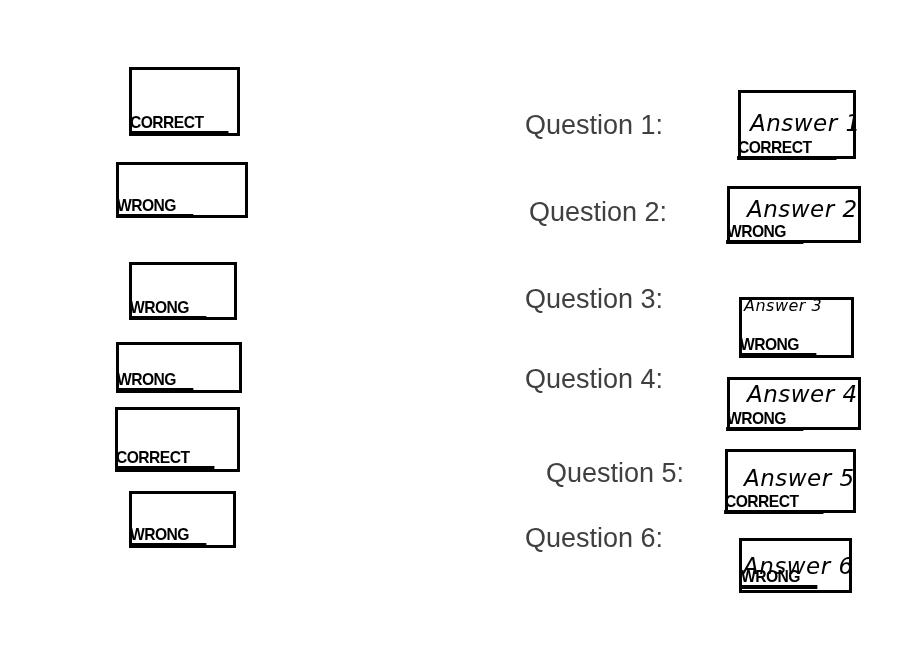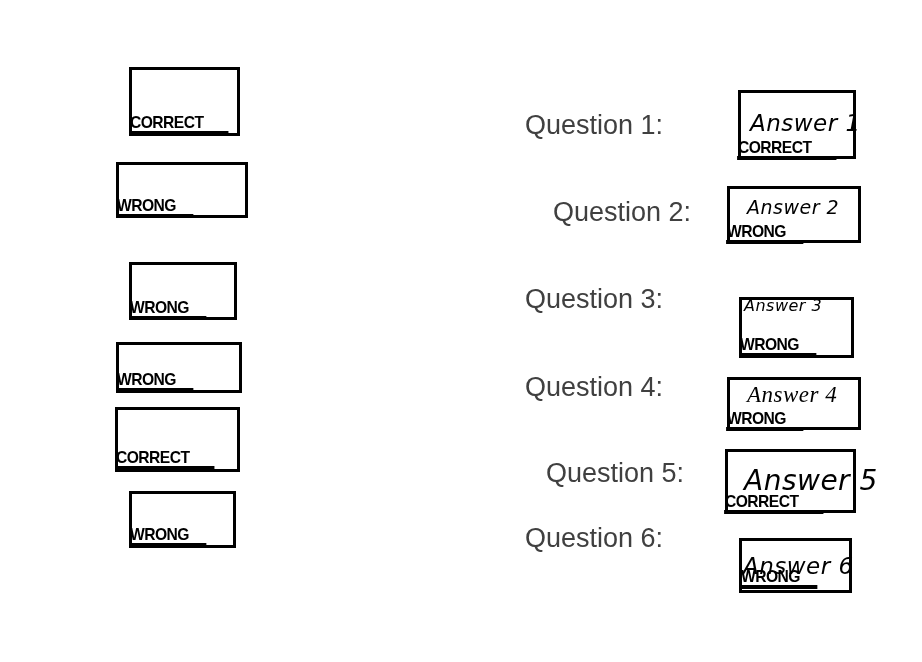--- a/index.html
+++ b/index.html
@@ -89,35 +89,35 @@
       <div class="verdict w-correct" style="left: 72px; top: 449px; font-size: 17px;">CORRECT</div>
       <div class="box" style="left: 85px; top: 491px; width: 107px; height: 57px;"></div>
       <div class="verdict w-wrong" style="left: 86px; top: 526px; font-size: 17px;">WRONG</div>
     </div>
 
   <div id="question-column">
       <div class="qlabel" style="left: 481px; top: 112px;">Question 1:</div>
       <div class="box" style="left: 694px; top: 90px; width: 118px; height: 69px;"></div>
       <div class="answer" style="left: 706px; top: 112px; font-size: 23px;">Answer 1</div>
       <div class="verdict w-correct" style="left: 694px; top: 139px; font-size: 17px;">CORRECT</div>
-      <div class="qlabel" style="left: 509px; top: 199px;">Question 2:</div>
+      <div class="qlabel" style="left: 485px; top: 199px;">Question 2:</div>
       <div class="box" style="left: 683px; top: 186px; width: 134px; height: 57px;"></div>
-      <div class="answer" style="left: 703px; top: 198px; font-size: 19px;">Answer 2</div>
+      <div class="answer" style="left: 703px; top: 198px; font-size: 23px;">Answer 2</div>
       <div class="verdict w-wrong" style="left: 683px; top: 223px; font-size: 17px;">WRONG</div>
       <div class="qlabel" style="left: 481px; top: 286px; text-align: center;">Question 3:</div>
       <div class="box" style="left: 695px; top: 297px; width: 115px; height: 61px;"></div>
       <div class="answer" style="left: 700px; top: 298px; font-size: 16px;">Answer 3</div>
       <div class="verdict w-wrong" style="left: 696px; top: 336px; font-size: 17px;">WRONG</div>
-      <div class="qlabel" style="left: 481px; top: 374px;">Question 4:</div>
+      <div class="qlabel" style="left: 481px; top: 366px;">Question 4:</div>
       <div class="box" style="left: 683px; top: 377px; width: 134px; height: 53px;"></div>
-      <div class="answer" style="left: 703px; top: 383px; font-size: 23px; font-family: Liberation Serif, serif;">Answer 4</div>
+      <div class="answer" style="left: 703px; top: 383px; font-size: 23px;">Answer 4</div>
       <div class="verdict w-wrong" style="left: 683px; top: 410px; font-size: 17px;">WRONG</div>
       <div class="qlabel" style="left: 502px; top: 460px;">Question 5:</div>
       <div class="box" style="left: 681px; top: 449px; width: 131px; height: 64px;"></div>
-      <div class="answer" style="left: 700px; top: 467px; font-size: 28px;">Answer 5</div>
+      <div class="answer" style="left: 700px; top: 467px; font-size: 23px;">Answer 5</div>
       <div class="verdict w-correct" style="left: 681px; top: 493px; font-size: 17px;">CORRECT</div>
       <div class="qlabel" style="left: 481px; top: 525px;">Question 6:</div>
       <div class="box" style="left: 695px; top: 538px; width: 113px; height: 55px;"></div>
       <div class="answer" style="left: 699px; top: 555px; font-size: 23px;">Answer 6</div>
       <div class="verdict w-wrong" style="left: 697px; top: 568px; font-size: 17px;">WRONG</div>
     </div>
 
 </div>
 
 </body></html>

